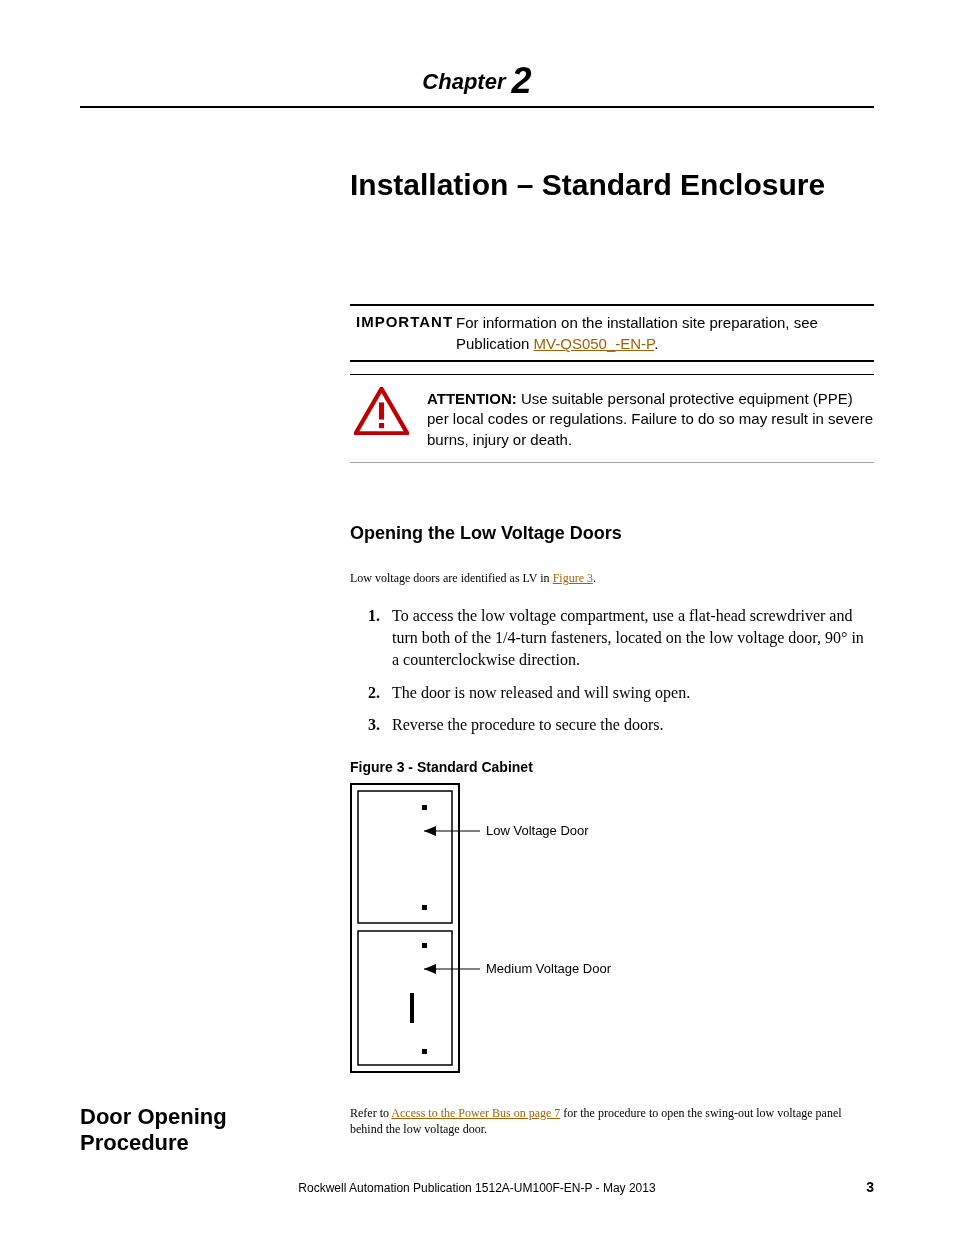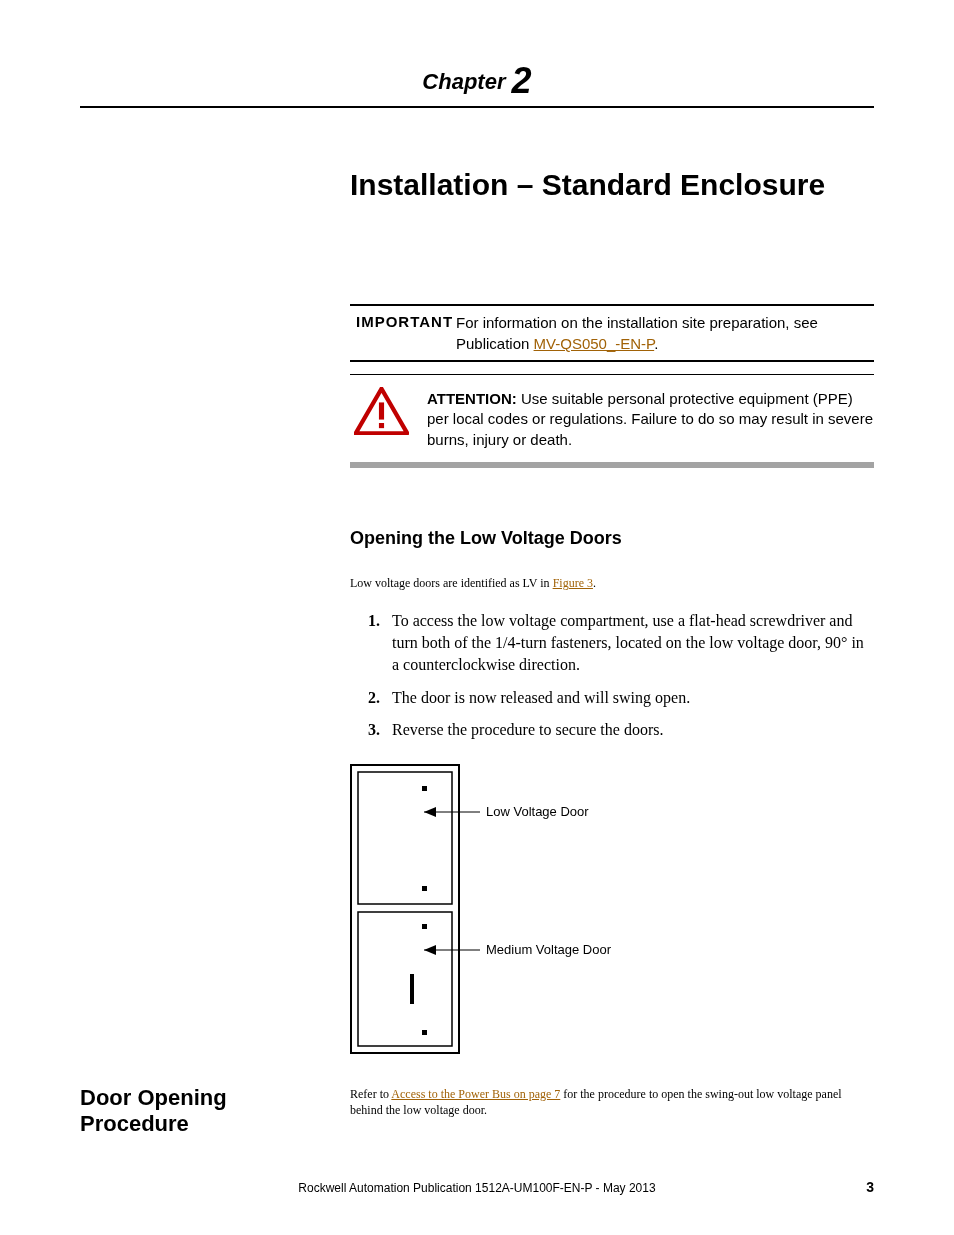--- a/index.html
+++ b/index.html
@@ -70,21 +70,21 @@
     flex: 1;
     line-height: 1.4;
   }
   .link {
     color: #a16207;
     text-decoration: underline;
     cursor: pointer;
   }
   .attn-box {
     border-top: 1px solid #000;
-    border-bottom: 6px solid #a3a3a3;
+    border-bottom: 1px solid #a3a3a3;
     display: flex;
     align-items: flex-start;
     padding: 10px 0 12px 0;
     margin-bottom: 60px;
     font-family: "Arial Narrow", Arial, sans-serif;
     font-size: 15px;
   }
   .attn-icon {
     width: 55px;
     flex: 0 0 55px;
@@ -199,20 +199,21 @@
       <div class="body-text">
         <span>Low voltage doors are identified as LV in </span><span class="link">Figure 3</span><span>.</span>
       </div>
 
       <ol class="steps">
         <li>To access the low voltage compartment, use a flat-head screwdriver and turn both of the 1/4-turn fasteners, located on the low voltage door, 90° in a counterclockwise direction.</li>
         <li>The door is now released and will swing open.</li>
         <li>Reverse the procedure to secure the doors.</li>
       </ol>
 
+      <div class="fig-caption">Figure 3 - Standard Cabinet</div>
 
       <div class="figure-wrap">
         <svg width="300" height="290" viewBox="0 0 300 290">
 
           <rect x="1" y="1" width="108" height="288" fill="none" stroke="#000" stroke-width="2"></rect>
 
           <rect x="8" y="8" width="94" height="132" fill="none" stroke="#000" stroke-width="1.5"></rect>
 
           <rect x="8" y="148" width="94" height="134" fill="none" stroke="#000" stroke-width="1.5"></rect>
 

